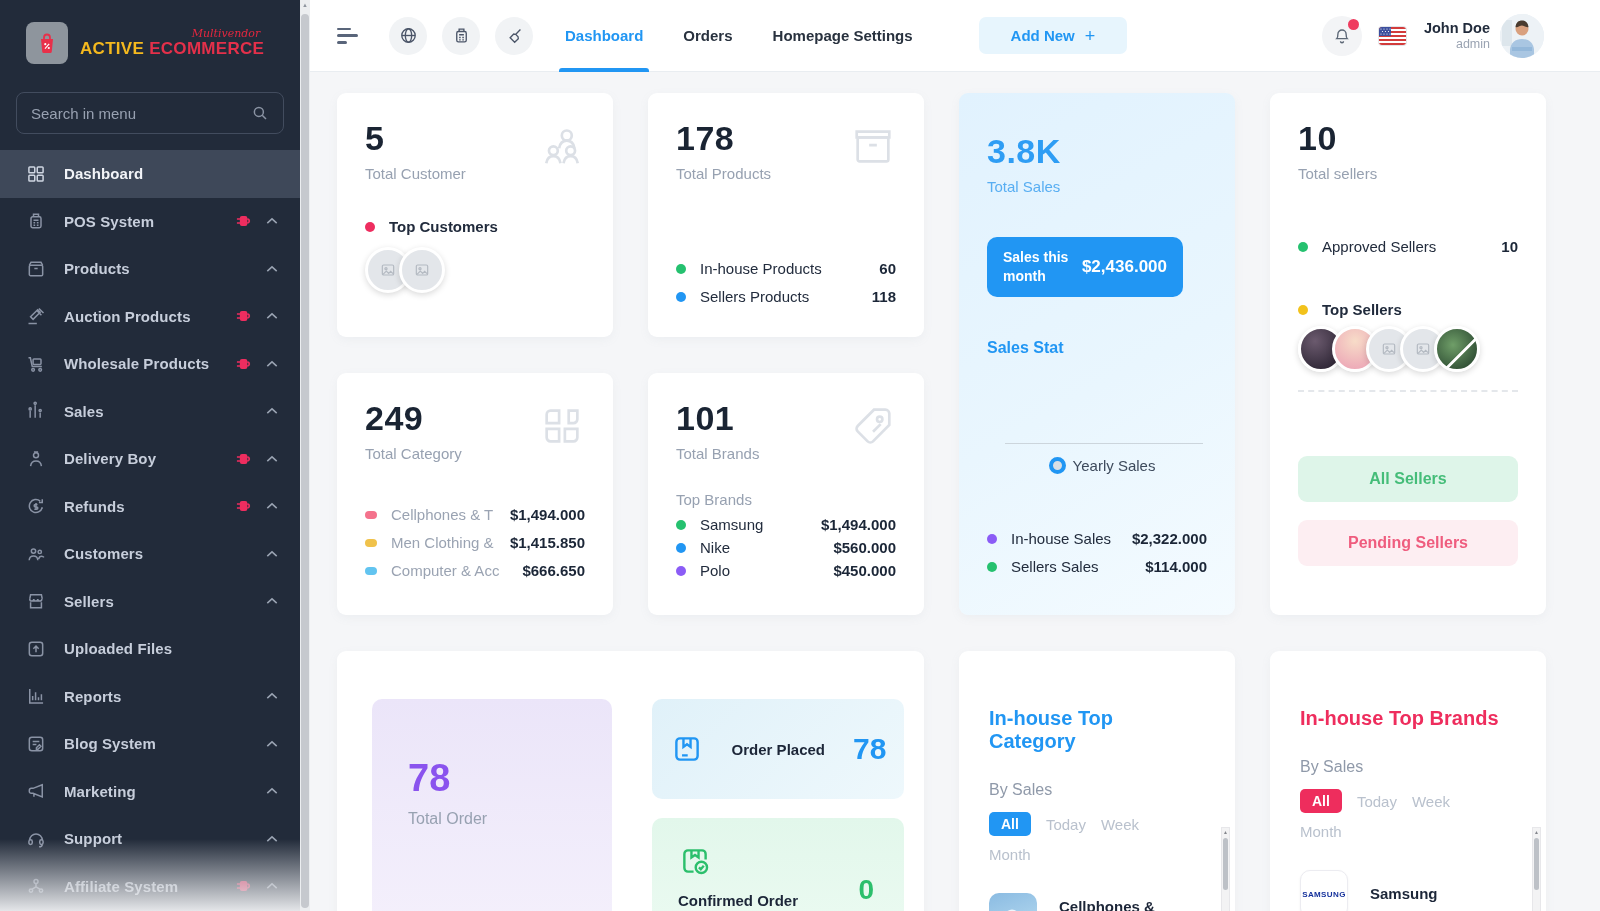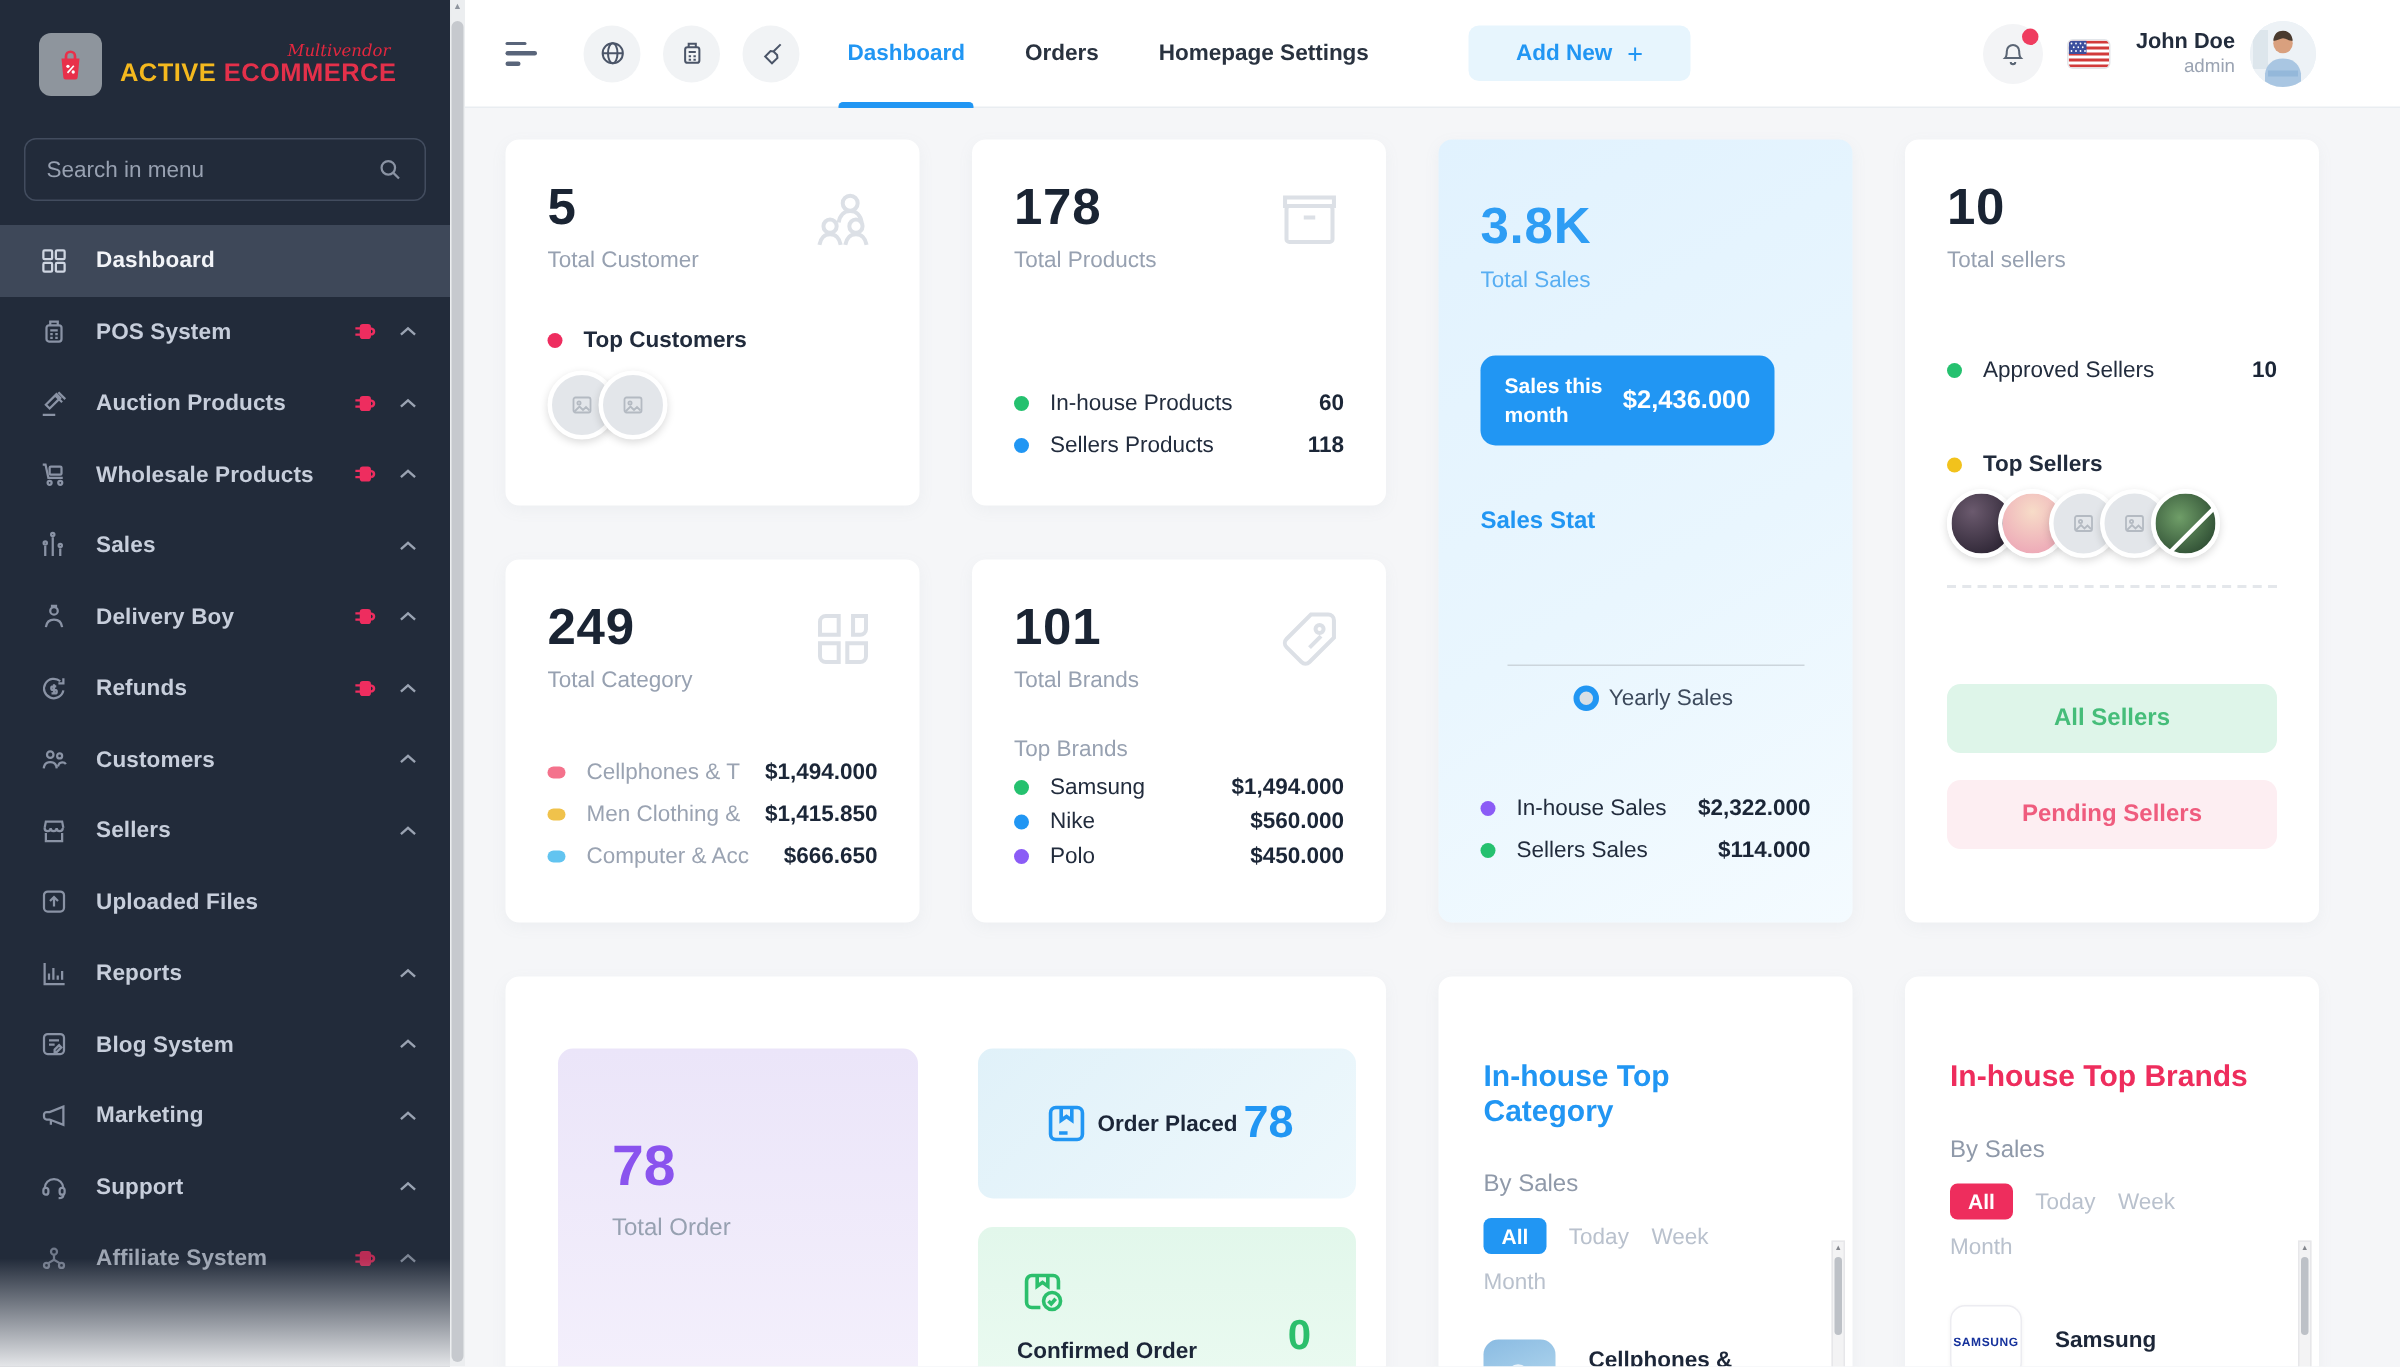--- a/index.html
+++ b/index.html
@@ -106,21 +106,21 @@
   .btn-all { background:#def5e9; color:#45bd79; margin-top:64px; }
   .btn-pending { background:#fdeef2; color:#ef5c7e; margin-top:18px; }
   .dash-div { border-top:2px dashed #e4e7eb; margin-top:18px; }
 
   
   .card-orders { padding:48px 20px 0 35px; display:flex; }
   .panel-purple { width:240px; height:340px; border-radius:10px; background:linear-gradient(180deg,#ebe5f9,#f8f5fd); padding:58px 0 0 36px; }
   .num-purple { font-size:38px; font-weight:700; color:#8a53ee; }
   .panel-purple .stat-label { margin-top:10px; font-size:16px; }
   .orders-right { margin-left:auto; width:252px; display:flex; flex-direction:column; }
-  .panel-blue { height:100px; border-radius:10px; background:linear-gradient(135deg,#e0f1f9,#eef8fc); display:flex; align-items:center; justify-content:center; gap:4px; }
+  .panel-blue { height:100px; border-radius:10px; background:linear-gradient(135deg,#e0f1f9,#eef8fc); display:flex; align-items:center; justify-content:center; gap:28px; }
   .panel-blue .p-ic { color:#2196f3; display:flex; }
   .panel-blue .p-ic svg { width:34px; height:34px; }
   .p-lbl { font-size:15px; font-weight:700; color:#1c2638; }
   .p-num-blue { font-size:30px; font-weight:700; color:#2196f3; }
   .panel-green { margin-top:19px; height:170px; border-radius:10px; background:linear-gradient(180deg,#e2f7eb,#effcf4); padding:26px 26px 0 26px; display:flex; }
   .pg-left { display:flex; flex-direction:column; }
   .panel-green .p-ic { color:#2cbf6c; display:flex; margin-bottom:14px; }
   .panel-green .p-ic svg { width:34px; height:34px; }
   .p-num-green { font-size:28px; font-weight:700; color:#2cbf6c; margin:30px 4px 0 auto; }
 
@@ -206,20 +206,34 @@
               <path d="M16 9.5c3.2.8 3.2 4.2 0 5" fill="none" stroke="#ee2d5f" stroke-width="2"></path>
             </svg>
           </span>
         <span class="chev">
             <svg viewBox="0 0 14 8" fill="none" stroke="currentColor" stroke-width="1.8">
               <path d="M1.5 6.5L7 1.5l5.5 5"></path>
             </svg>
           </span>
       </div>
 
+      <div class="mi">
+        <span class="mi-ic">
+            <svg viewBox="0 0 24 24" fill="none" stroke="currentColor" stroke-width="1.8">
+              <rect x="4" y="7.5" width="16" height="12.5" rx="1.5"></rect>
+              <path d="M4 7.5L6 4h12l2 3.5M10 11.5h4"></path>
+            </svg>
+          </span>
+        <span class="mi-label">Products</span>
+        <span class="chev">
+            <svg viewBox="0 0 14 8" fill="none" stroke="currentColor" stroke-width="1.8">
+              <path d="M1.5 6.5L7 1.5l5.5 5"></path>
+            </svg>
+          </span>
+      </div>
 
       <div class="mi">
         <span class="mi-ic">
             <svg viewBox="0 0 24 24" fill="none" stroke="currentColor" stroke-width="1.8">
               <path d="M13 5.5l5.5 5.5M15.5 3l5.5 5.5M14 4.5l-8.5 8.5 3 3L17 7.5zM3 21h10"></path>
             </svg>
           </span>
         <span class="mi-label">Auction Products</span>
         <span class="addon">
             <svg viewBox="0 0 24 24">

